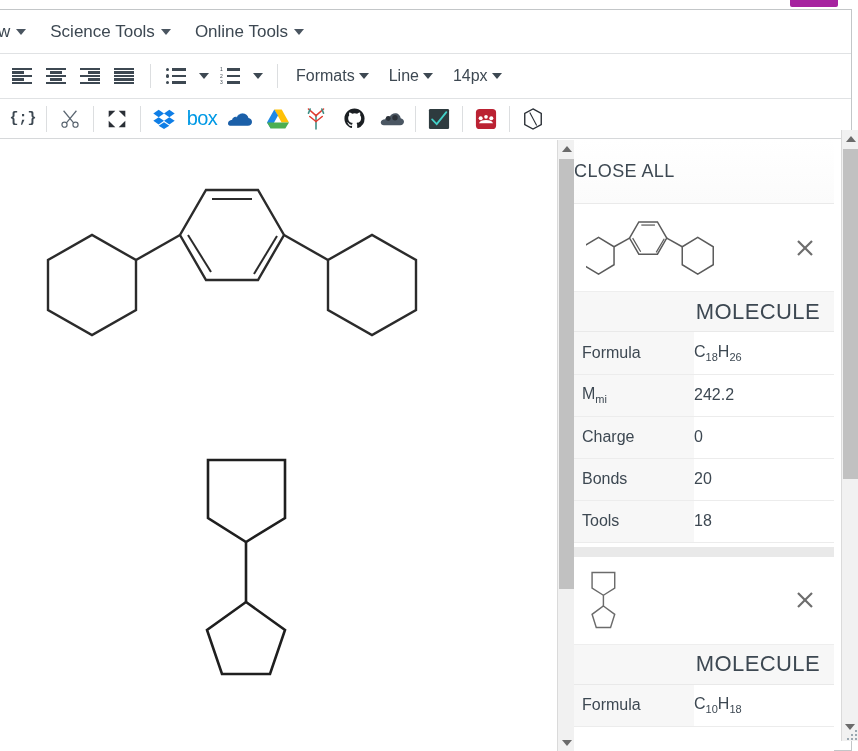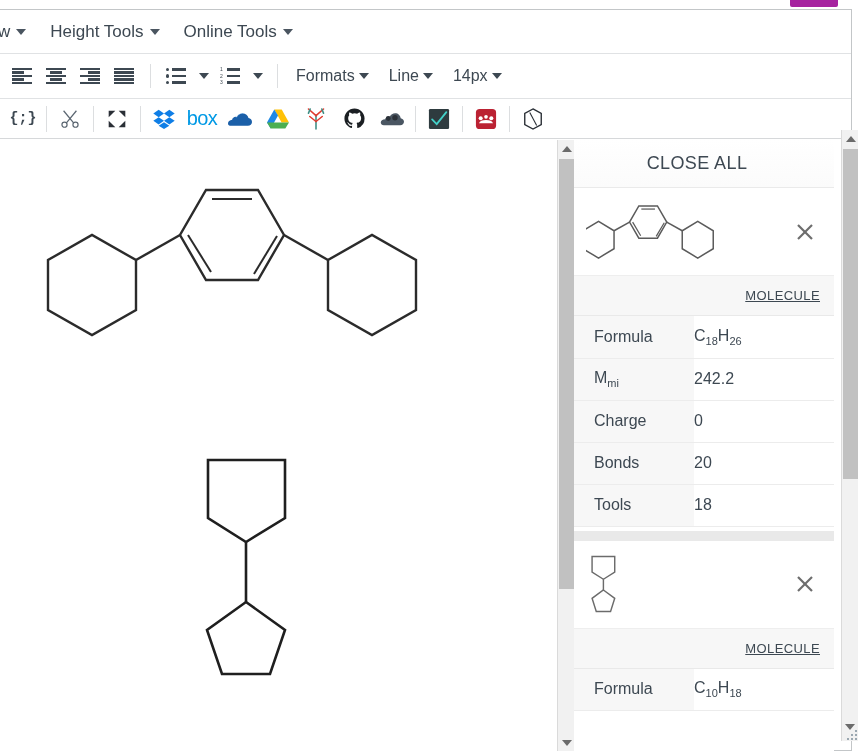--- a/index.html
+++ b/index.html
@@ -165,22 +165,22 @@
   .detail-panel {
     position: relative;
     width: 260px; height: 611px;
     background: #ffffff;
     overflow: hidden;
     flex: none;
   }
   .panel-inner { position: absolute; left: 0; top: 0; width: 260px; }
 
   .close-all-bar {
-    height: 48px;
-    display: flex; align-items: center; justify-content: center;
+    height: 64px;
+    display: flex; align-items: center; justify-content: flex-start;
     padding-right: 14px;
     background: linear-gradient(#ffffff, #fbfbfb);
     border-bottom: 1px solid #eaeaea;
   }
   .close-all {
     font-size: 18px; letter-spacing: .4px; color: #3d4852; cursor: pointer;
   }
 
   .mol-card { background: #ffffff; margin-bottom: 4px; }
   .mol-card-head {
@@ -196,28 +196,28 @@
     width: 30px; height: 30px; display: flex; align-items: center; justify-content: center;
     cursor: pointer; color: #6d6d6d; font-size: 26px; line-height: 1; font-weight: 300;
   }
 
   .mol-type-row {
     height: 40px;
     display: flex; align-items: center; justify-content: flex-end;
     padding-right: 14px;
     background: #f7f7f7;
     border-bottom: 1px solid #e9e9e9;
-    font-size: 13px; letter-spacing: .4px; color: #3d4852; text-decoration: underline;
+    font-size: 22px; letter-spacing: .4px; color: #3d4852;
   }
 
   .prop-table { width: 100%; border-collapse: collapse; }
   .prop-table tr { height: 42px; }
   .prop-table td { border-bottom: 1px solid #ececec; font-size: 16px; }
   .prop-label {
-    width: 120px; background: #f7f7f7; padding-left: 20px; color: #3d4852;
+    width: 120px; background: #f7f7f7; padding-left: 8px; color: #3d4852;
   }
   .prop-value {
     background: #ffffff; text-align: left; padding-right: 18px; color: #3d4852;
   }
   .prop-value sub, .prop-label sub { font-size: 11px; }
 
   .card-gap { height: 10px; background: #e9e9e9; }
 
   
   .outer-scroll {
@@ -242,21 +242,21 @@
   <div class="purple-strip"></div>
 
   <div class="editor-frame">
 
     <div class="menubar">
       <div class="menu-item clipped">
         <span>w</span>
         <span class="caret"></span>
       </div>
       <div class="menu-item">
-        <span>Height Tools</span>
+        <span>Science Tools</span>
         <span class="caret"></span>
       </div>
       <div class="menu-item">
         <span>Online Tools</span>
         <span class="caret"></span>
       </div>
     </div>
 
     <div class="toolbar2">
       <div class="tb-sep" style="margin-left:0;margin-right:4px;visibility:hidden"></div>

